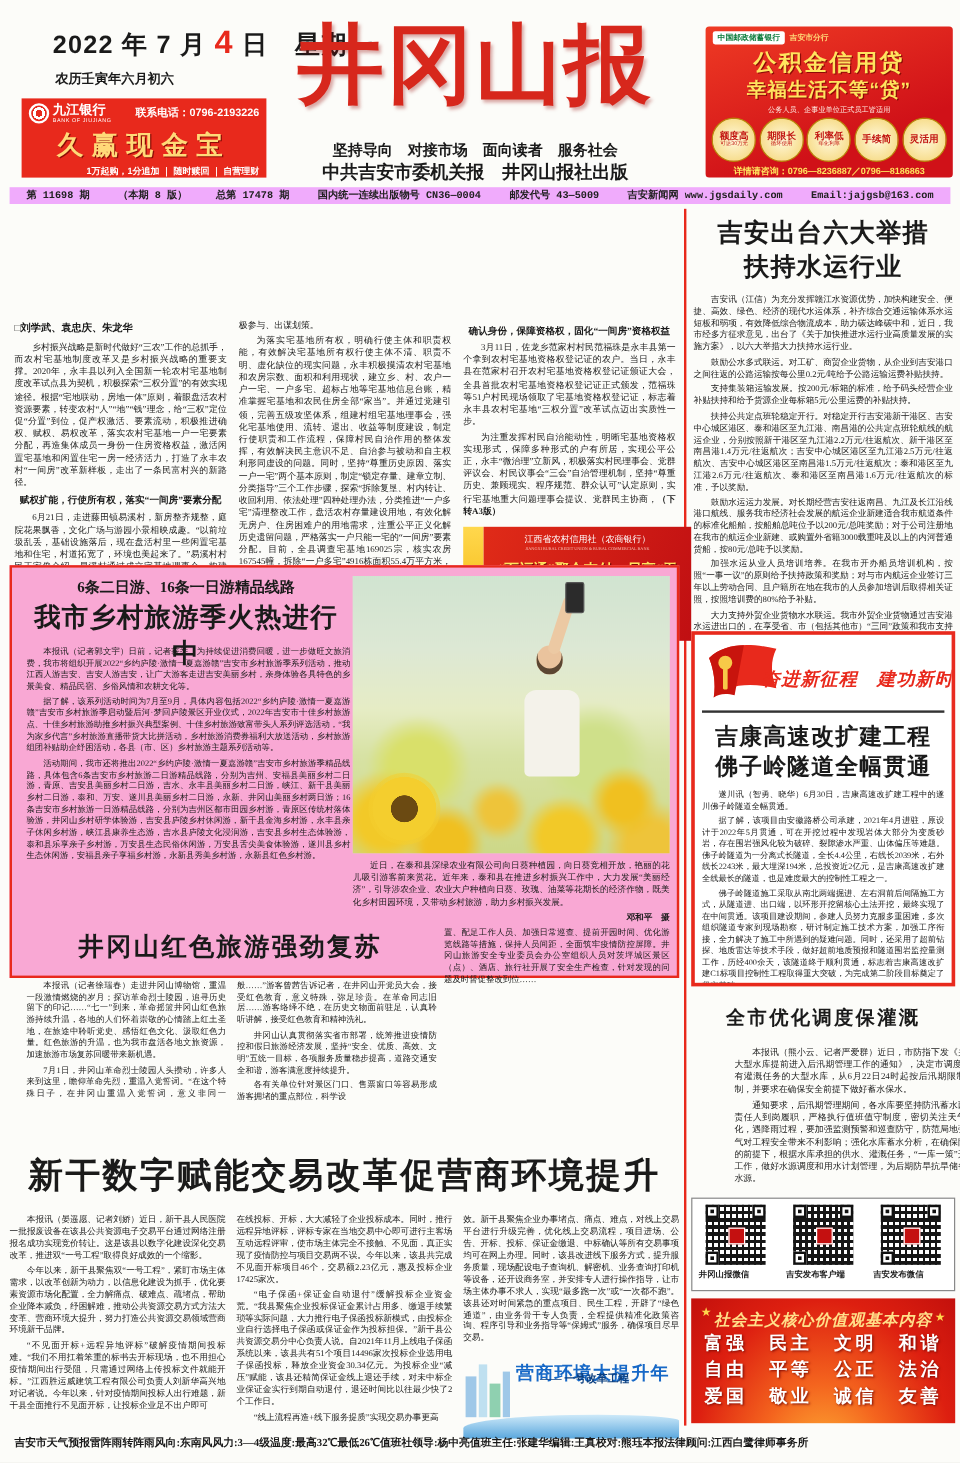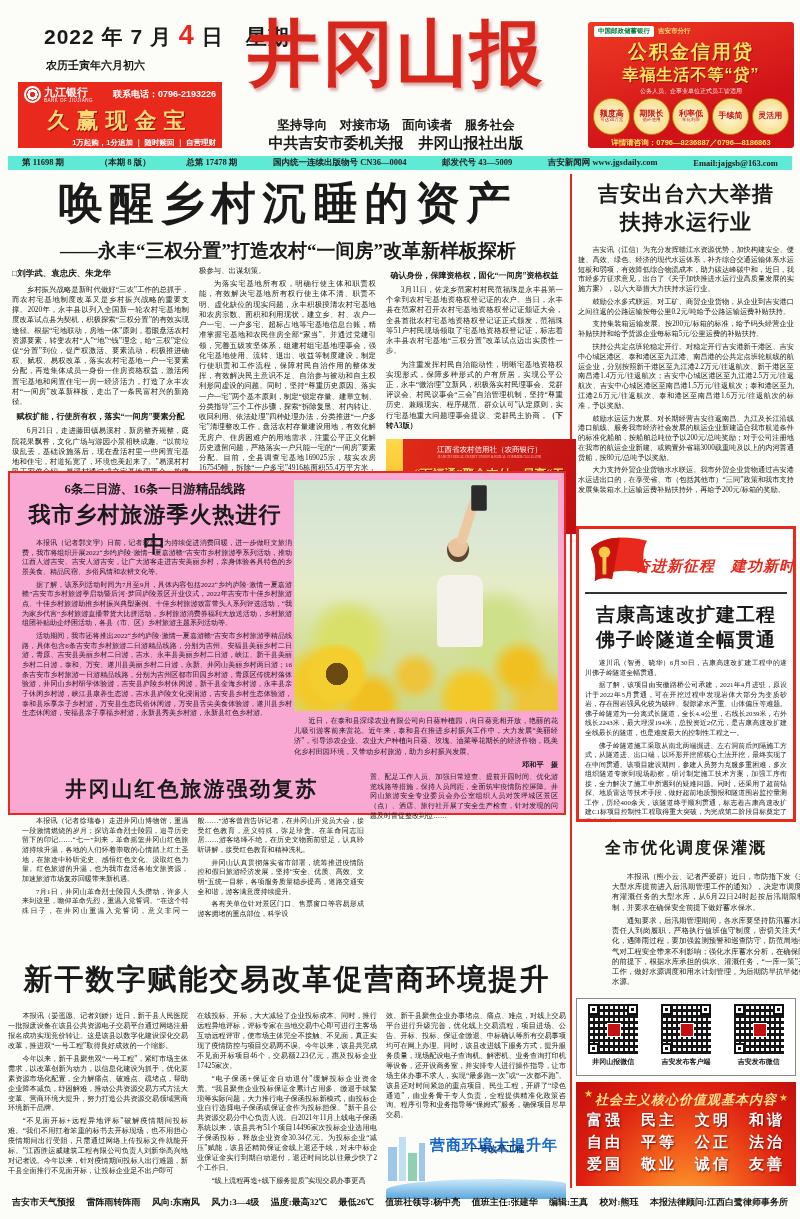--- a/index.html
+++ b/index.html
@@ -37,22 +37,22 @@
   .psbc-line1{text-align:center;color:#ffe45e;font-size:19px;font-weight:900;letter-spacing:2px;text-shadow:1px 1px 0 #8d0b06;margin-top:2px;}
   .psbc-line2{text-align:center;color:#ffe45e;font-size:16px;font-weight:900;letter-spacing:1px;text-shadow:1px 1px 0 #8d0b06;}
   .psbc-note{text-align:center;font-size:6px;color:#ffe9e0;margin-top:1px;}
   .psbc-circles{display:flex;justify-content:space-around;padding:0 4px;margin-top:2px;}
   .psbc-circle{width:35px;height:35px;border-radius:50%;border:1px solid #b8860b;background:radial-gradient(#fff8dc,#f4d36f);
       display:flex;flex-direction:column;align-items:center;justify-content:center;color:#c21612;}
   .psbc-circle .lab{font-size:8px;font-weight:900;line-height:1.1;text-align:right;}
   .psbc-circle .sub{font-size:4.5px;line-height:1.1;}
   .psbc-contact{text-align:center;color:#ffe45e;font-size:7.5px;font-weight:700;margin-top:3px;}
 
-  .info-bar{left:8px;top:156px;width:784px;height:14px;background:#5eead4;display:flex;justify-content:space-between;align-items:center;
-      box-sizing:border-box;padding:0 14px;font-size:8.5px;font-weight:700;color:#222;}
+  .info-bar{left:8px;top:156px;width:784px;height:14px;background:#f0abfc;display:flex;justify-content:space-between;align-items:center;
+      box-sizing:border-box;padding:0 14px;font-size:8.5px;font-weight:700;color:#222;font-family:Liberation Mono, monospace;}
 
   .red-rule-v{left:570px;top:174px;width:2px;height:1014px;background:#e8291c;}
 
   
   .main-headline{left:12px;top:180px;width:552px;font-size:44px;font-weight:900;letter-spacing:7px;line-height:1.1;}
   .main-subtitle{left:12px;top:238px;width:552px;font-size:19px;font-weight:900;}
   .main-cols{left:12px;top:266px;width:552px;display:flex;gap:10px;}
   .mcol{width:177px;font-size:7.4px;line-height:1.38;}
   .byline{font-weight:900;font-size:8.5px;margin:2px 0 5px 0;}
   .subhead{font-weight:900;font-size:8px;text-align:center;margin:4px 0;}
@@ -76,21 +76,21 @@
   .flag{position:absolute;left:-4px;top:0;width:72px;height:58px;}
   .banner-text{position:absolute;left:50px;top:26px;font-size:15px;font-weight:900;color:#e8291c;font-style:italic;letter-spacing:1px;white-space:nowrap;}
   .banner-divider{height:2px;background:#333;margin:3px 0 9px 0;}
   .tunnel-title{font-size:19px;font-weight:900;line-height:1.3;letter-spacing:1px;text-align:center;}
   .tunnel-body{margin-top:6px;font-size:6.9px;line-height:1.38;}
 
   .irr-title{left:578px;top:838px;width:216px;font-size:16px;font-weight:900;letter-spacing:2px;}
   .irr-body{left:612px;top:872px;width:216px;font-size:7.4px;line-height:1.38;}
 
   .qr-box{left:576px;top:998px;width:220px;height:78px;border:1px solid #888;background:#fff;display:flex;justify-content:space-around;box-sizing:border-box;padding-top:5px;}
-  .qr-item{width:62px;text-align:center;}
+  .qr-item{width:62px;}
   .qr{position:relative;width:50px;height:50px;margin:0 auto;background:
       repeating-linear-gradient(90deg,#161616 0 2px,transparent 2px 5px),
       repeating-linear-gradient(0deg,#161616 0 3px,#fff 3px 6px);}
   .qr i{position:absolute;width:11px;height:11px;border:2px solid #111;background:#fff;box-sizing:border-box;}
   .qr i::after{content:"";position:absolute;left:2px;top:2px;width:3px;height:3px;background:#111;}
   .qr .tl{left:0;top:0;} .qr .tr{right:0;top:0;} .qr .bl{left:0;bottom:0;}
   .qr b{position:absolute;left:19px;top:19px;width:12px;height:12px;background:#c41010;border:1px solid #fff;}
   .qr-label{font-size:7px;font-weight:700;margin-top:3px;}
 
   .values-box{left:576px;top:1082px;width:220px;height:104px;box-sizing:border-box;padding-top:9px;text-align:center;color:#fff;overflow:hidden;
@@ -134,21 +134,21 @@
   .biz-graphic{position:relative;width:180px;height:72px;margin-top:6px;overflow:hidden;}
   .biz-b1,.biz-b2,.biz-b3,.biz-b4{position:absolute;bottom:18px;background:#9fc8e8;}
   .biz-b1{left:2px;width:9px;height:34px;}
   .biz-b2{left:13px;width:7px;height:44px;background:#bfe0f0;}
   .biz-b3{left:22px;width:9px;height:28px;background:#8fd0b0;}
   .biz-b4{left:33px;width:6px;height:38px;}
   .biz-title{position:absolute;left:44px;top:8px;font-size:15px;font-weight:900;color:#1668c7;letter-spacing:1px;font-family:"Liberation Sans",sans-serif;}
   .biz-sub{position:absolute;left:64px;top:16px;font-size:9px;font-weight:900;color:#0b3e7e;}
   .biz-wave{position:absolute;left:0;right:0;bottom:0;height:20px;background:linear-gradient(180deg,#cde9f9,#5aa7dd);border-radius:100% 60% 0 0/90% 40% 0 0;}
 
-  .footer-bar{left:12px;top:1196px;width:776px;display:flex;justify-content:space-between;font-size:9px;font-weight:700;white-space:nowrap;}
+  .footer-bar{left:12px;top:1196px;width:776px;display:flex;font-size:9px;font-weight:700;white-space:nowrap;}
   .footer-bar .strong{font-weight:900;}
 </style>
 </head>
 <body>
 
 <div class="page">
 
   <div class="abs date-line"><span>2022 年 7 月</span> <span class="date-day">4</span> <span>日　星期一</span></div>
   <div class="abs lunar">农历壬寅年六月初六</div>
 
@@ -211,22 +211,20 @@
     <span>（本期 8 版）</span>
     <span>总第 17478 期</span>
     <span>国内统一连续出版物号  CN36—0004</span>
     <span>邮发代号  43—5009</span>
     <span>吉安新闻网  www.jgsdaily.com</span>
     <span>Email:jajgsb@163.com</span>
   </div>
 
   <div class="abs red-rule-v"></div>
 
-  <div class="abs main-headline c">唤醒乡村沉睡的资产</div>
-  <div class="abs main-subtitle c">——永丰“三权分置”打造农村“一间房”改革新样板探析</div>
   <div class="abs main-cols">
     <div class="mcol j">
       <div class="byline">□刘学武、袁忠庆、朱龙华</div>
       <p class="ind">乡村振兴战略是新时代做好“三农”工作的总抓手，而农村宅基地制度改革又是乡村振兴战略的重要支撑。2020年，永丰县以列入全国新一轮农村宅基地制度改革试点县为契机，积极探索“三权分置”的有效实现途径。根据“宅地联动，房地一体”原则，着眼盘活农村资源要素，转变农村“人”“地”“钱”理念，给“三权”定位促“分置”到位，促产权激活、要素流动，积极推进确权、赋权、易权改革，落实农村宅基地一户一宅要素分配，再造集体成员一身份一住房资格权益，激活闲置宅基地和闲置住宅一房一经济活力，打造了永丰农村“一间房”改革新样板，走出了一条民富村兴的新路径。</p>
       <div class="subhead">赋权扩能，行使所有权，落实“一间房”要素分配</div>
       <p class="ind">6月21日，走进藤田镇易溪村，新房整齐规整，庭院花果飘香，文化广场与游园小景相映成趣。“以前垃圾乱丢，基础设施落后，现在盘活村里一些闲置宅基地和住宅，村道拓宽了，环境也美起来了。”易溪村村民王家俊介绍，易溪村通过成立宅基地理事会，构建由干部、党员、乡贤、群众组成的协商小组，深受群众认可，大家积</p>
     </div>
     <div class="mcol j">
       <p>极参与、出谋划策。</p>
       <p class="ind">为落实宅基地所有权，明确行使主体和职责权能，有效解决宅基地所有权行使主体不清、职责不明、虚化缺位的现实问题，永丰积极摸清农村宅基地和农房宗数、面积和利用现状，建立乡、村、农户一户一宅、一户多宅、超标占地等宅基地信息台账，精准掌握宅基地和农民住房全部“家当”。并通过党建引领，完善五级攻坚体系，组建村组宅基地理事会，强化宅基地使用、流转、退出、收益等制度建设，制定行使职责和工作流程，保障村民自治作用的整体发挥，有效解决民主意识不足、自治参与被动和自主权利形同虚设的问题。同时，坚持“尊重历史原因、落实一户一宅”两个基本原则，制定“锁定存量、建章立制、分类指导”三个工作步骤，探索“拆除复垦、村内转让、收回利用、依法处理”四种处理办法，分类推进“一户多宅”清理整改工作，盘活农村存量建设用地，有效化解无房户、住房困难户的用地需求，注重公平正义化解历史遗留问题，严格落实一户只能一宅的“一间房”要素分配。目前，全县调查宅基地169025宗，核实农房167545幢，拆除“一户多宅”4916栋面积55.4万平方米，腾退收回宅基地39.5万平方米，“一户多宅”从22%降低至9.5%。</p>
@@ -250,20 +248,21 @@
   <div class="abs water-title c">
     <div>吉安出台六大举措</div>
     <div>扶持水运行业</div>
   </div>
   <div class="abs water-body j">
     <p class="ind">吉安讯（江信）为充分发挥赣江水资源优势，加快构建安全、便捷、高效、绿色、经济的现代水运体系，补齐综合交通运输体系水运短板和弱项，有效降低综合物流成本，助力碳达峰碳中和，近日，我市经多方征求意见，出台了《关于加快推进水运行业高质量发展的实施方案》，以六大举措大力扶持水运行业。</p>
     <p class="ind">鼓励公水多式联运。对工矿、商贸企业货物，从企业到吉安港口之间往返的公路运输按每公里0.2元/吨给予公路运输运费补贴扶持。</p>
     <p class="ind">支持集装箱运输发展。按200元/标箱的标准，给予码头经营企业补贴扶持和给予货源企业每标箱5元/公里运费的补贴扶持。</p>
     <p class="ind">扶持公共定点班轮稳定开行。对稳定开行吉安港新干港区、吉安中心城区港区、泰和港区至九江港、南昌港的公共定点班轮航线的航运企业，分别按照新干港区至九江港2.2万元/往返航次、新干港区至南昌港1.4万元/往返航次；吉安中心城区港区至九江港2.5万元/往返航次、吉安中心城区港区至南昌港1.5万元/往返航次；泰和港区至九江港2.6万元/往返航次、泰和港区至南昌港1.6万元/往返航次的标准，予以奖励。</p>
     <p class="ind">鼓励水运运力发展。对长期经营吉安往返南昌、九江及长江沿线港口航线、服务我市经济社会发展的航运企业新建适合我市航道条件的标准化船舶，按船舶总吨位予以200元/总吨奖励；对于公司注册地在我市的航运企业新建、或购置外省籍3000载重吨及以上的内河普通货船，按80元/总吨予以奖励。</p>
+    <p class="ind">加强水运从业人员培训培养。在我市开办船员培训机构，按照“一事一议”的原则给予扶持政策和奖励；对与市内航运企业签订三年以上劳动合同、且户籍所在地在我市的人员参加培训后取得相关证照，按照培训费的80%给予补贴。</p>
     <p class="ind">大力支持外贸企业货物水水联运。我市外贸企业货物通过吉安港水运进出口的，在享受省、市（包括其他市）“三同”政策和我市支持发展集装箱水上运输运费补贴扶持外，再给予200元/标箱的奖励。</p>
   </div>
 
   <div class="abs tunnel-box">
     <div class="banner">
       <svg class="flag" viewBox="0 0 70 60">
         <path d="M8 18 C20 6 40 4 66 10 C60 22 62 34 66 44 C40 38 22 42 12 52 C14 40 12 28 8 18 Z" fill="#e8291c"></path>
         <path d="M8 18 C16 10 28 7 38 7 L30 50 C22 48 16 49 12 52 C14 40 12 28 8 18 Z" fill="#c8140d"></path>
         <circle cx="22" cy="22" r="6" fill="#f7c948"></circle>
         <rect x="20" y="27" width="4" height="18" rx="1" fill="#f7c948"></rect>

